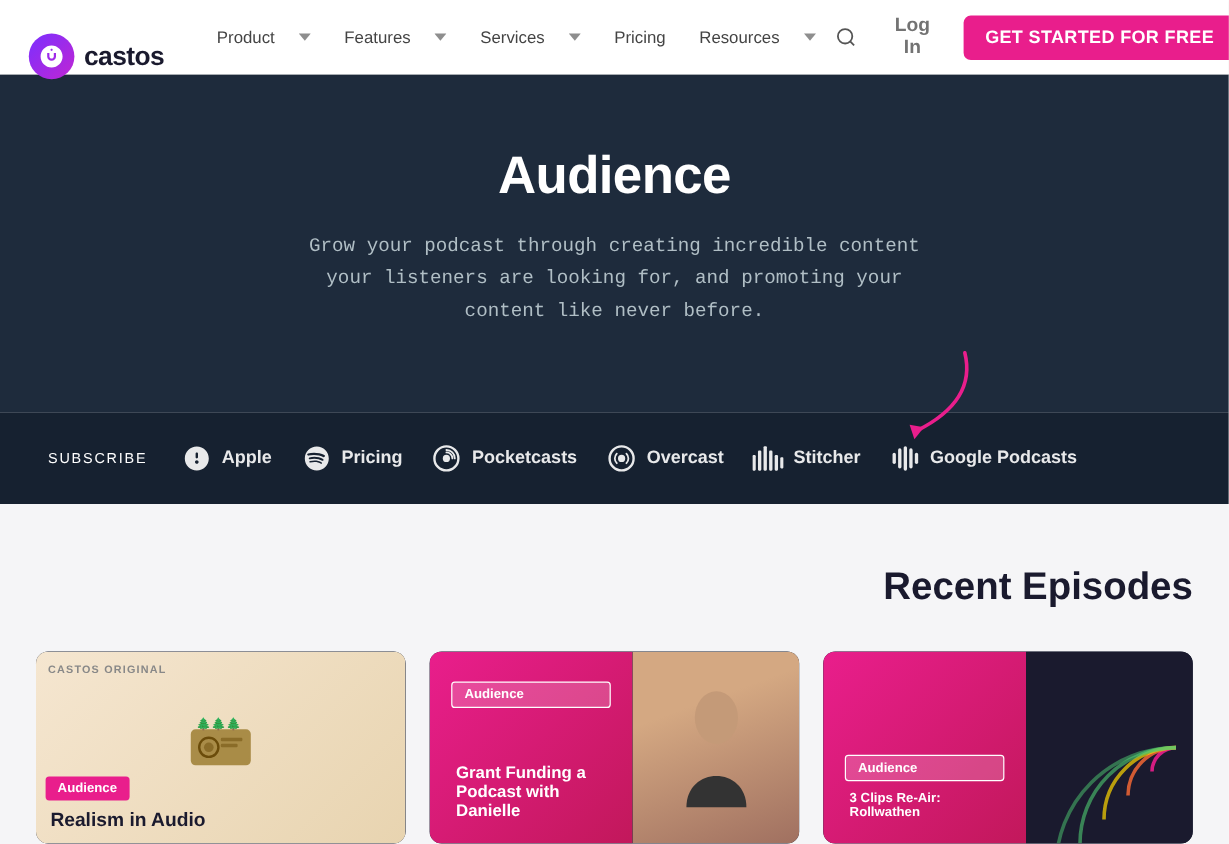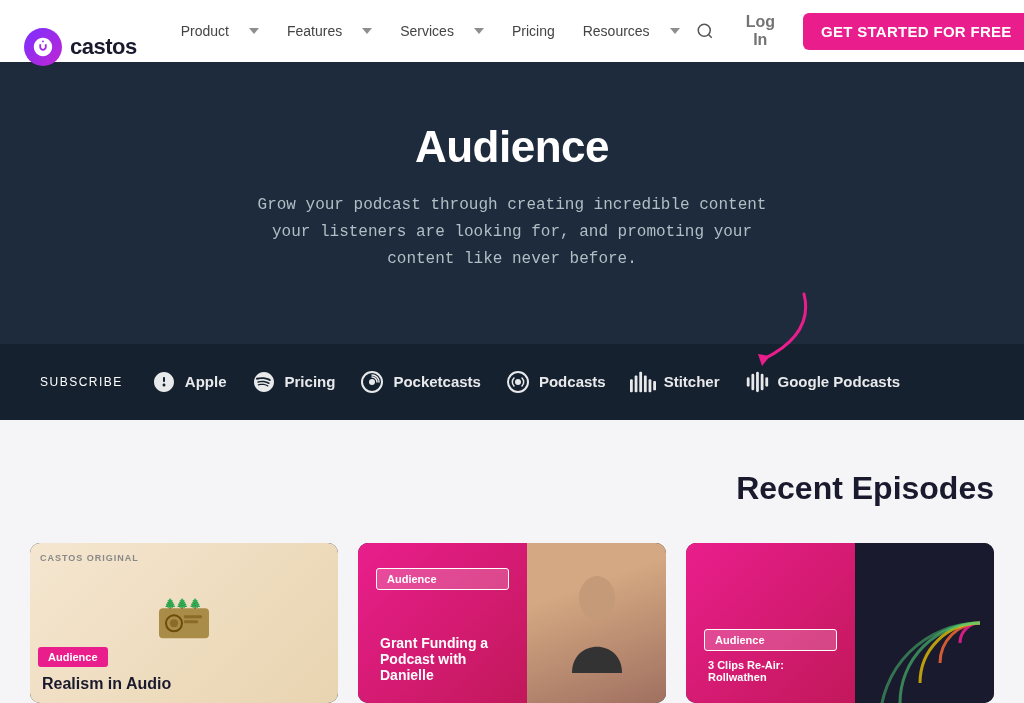--- a/index.html
+++ b/index.html
@@ -393,21 +393,21 @@
 
     <div class="podcast-link">
       <div class="podcast-icon">
         <svg width="24" height="24" viewBox="0 0 24 24" fill="white">
           <circle cx="12" cy="12" r="10" fill="none" stroke="white" stroke-width="2"></circle>
           <circle cx="12" cy="12" r="3" fill="white"></circle>
           <path d="M8 8 A5.66 5.66 0 0 0 8 16" fill="none" stroke="white" stroke-width="1.5" stroke-linecap="round"></path>
           <path d="M16 8 A5.66 5.66 0 0 1 16 16" fill="none" stroke="white" stroke-width="1.5" stroke-linecap="round"></path>
         </svg>
       </div>
-      <span>Podcasts</span>
+      <span>Overcast</span>
     </div>
 
     <div class="podcast-link">
       <div class="podcast-icon">
         <svg width="28" height="22" viewBox="0 0 28 22" fill="white">
           <rect x="0" y="8" width="3" height="14" rx="1"></rect>
           <rect x="5" y="4" width="3" height="18" rx="1"></rect>
           <rect x="10" y="0" width="3" height="22" rx="1"></rect>
           <rect x="15" y="4" width="3" height="18" rx="1"></rect>
           <rect x="20" y="8" width="3" height="14" rx="1"></rect>

